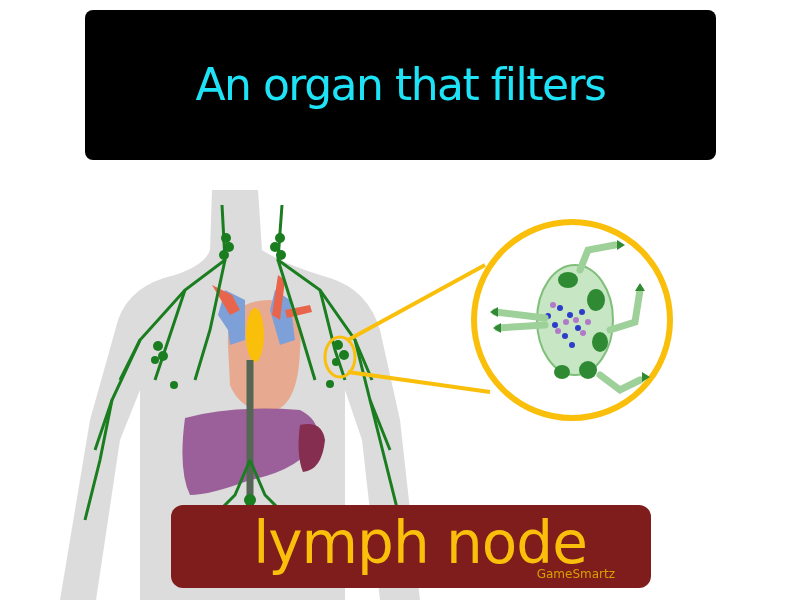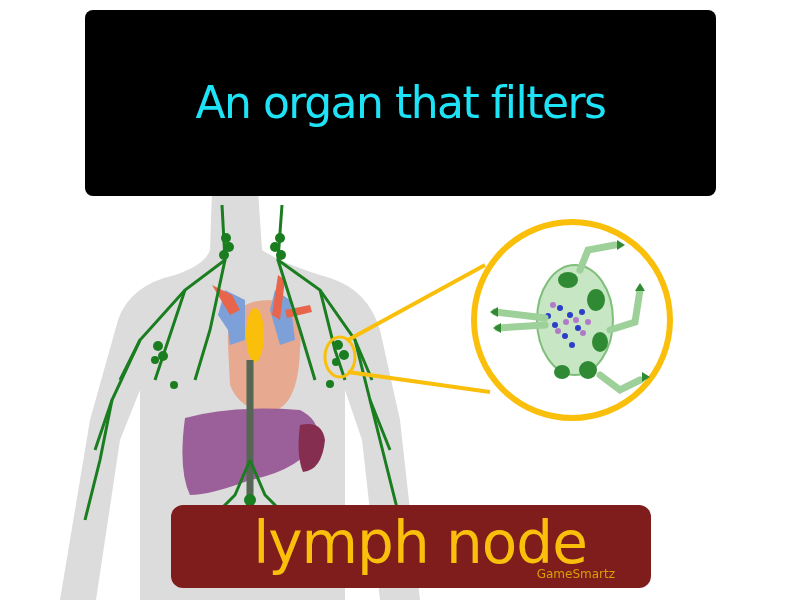--- a/index.html
+++ b/index.html
@@ -1,18 +1,18 @@
 <!DOCTYPE html>
 <html><head>
 <meta charset="utf-8">
 <style>
   html, body { margin:0; padding:0; }
   body { width:800px; height:600px; position:relative; overflow:hidden; background:#ffffff; font-family:"Liberation Sans", "DejaVu Sans", sans-serif; }
   .illustration { position:absolute; left:0; top:0; width:800px; height:600px; }
-  .definition-box { position:absolute; left:85px; top:10px; width:631px; height:186px; background:#000; border-radius:8px; display:flex; flex-direction:column; align-items:center; justify-content:center; }
+  .definition-box { position:absolute; left:85px; top:10px; width:631px; height:150px; background:#000; border-radius:8px; display:flex; flex-direction:column; align-items:center; justify-content:center; }
   .definition-line { color:#1ee3f7; font-family:"DejaVu Sans", sans-serif; font-size:44px; line-height:54px; letter-spacing:-1.5px; white-space:nowrap; }
   .term-box { position:absolute; left:171px; top:505px; width:462px; height:83px; background:#7f1d1d; border-radius:12px; display:flex; align-items:center; justify-content:center;padding-left:18px; }
   .term-text { color:#f9bf0b; font-family:"DejaVu Sans", sans-serif; font-size:58px; letter-spacing:-1px; margin-top:-8px; }
   .brand { position:absolute; right:36px; bottom:7px; color:#d8a000; font-family:"DejaVu Sans", sans-serif; font-weight:normal; font-size:12px; }
 </style>
 </head>
 <body>
 
 <svg class="illustration" viewBox="0 0 800 600" xmlns="http://www.w3.org/2000/svg">
 

